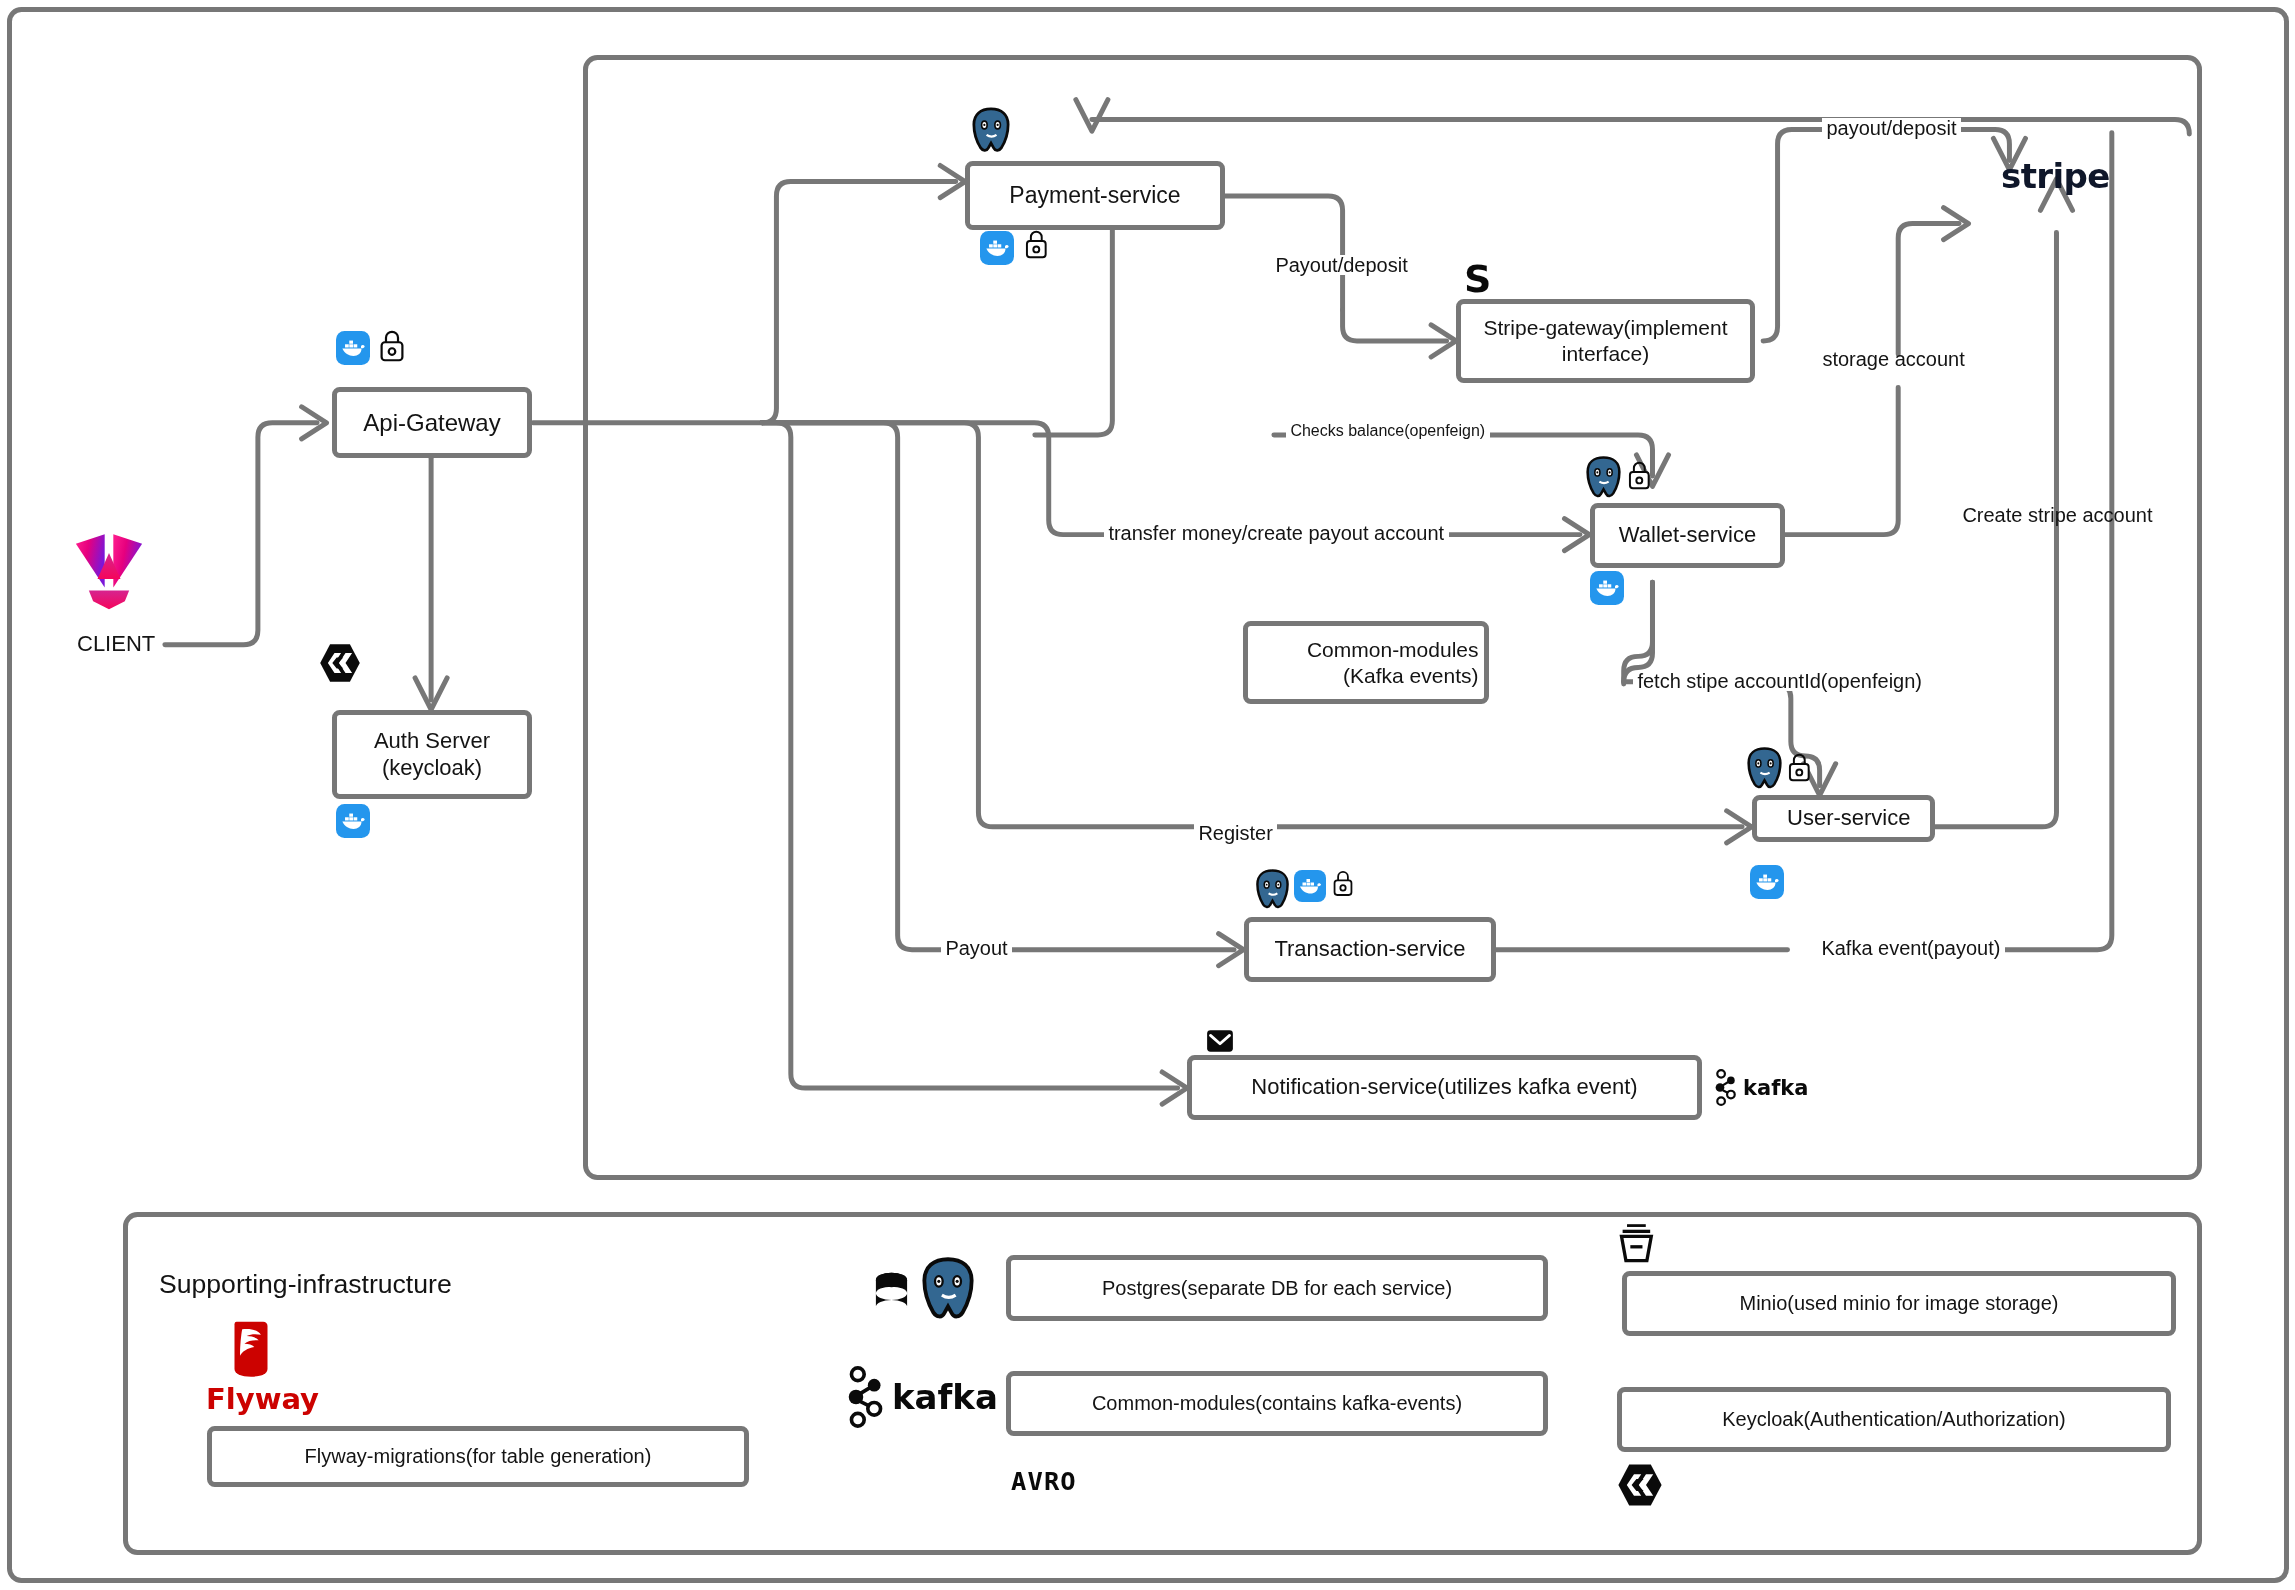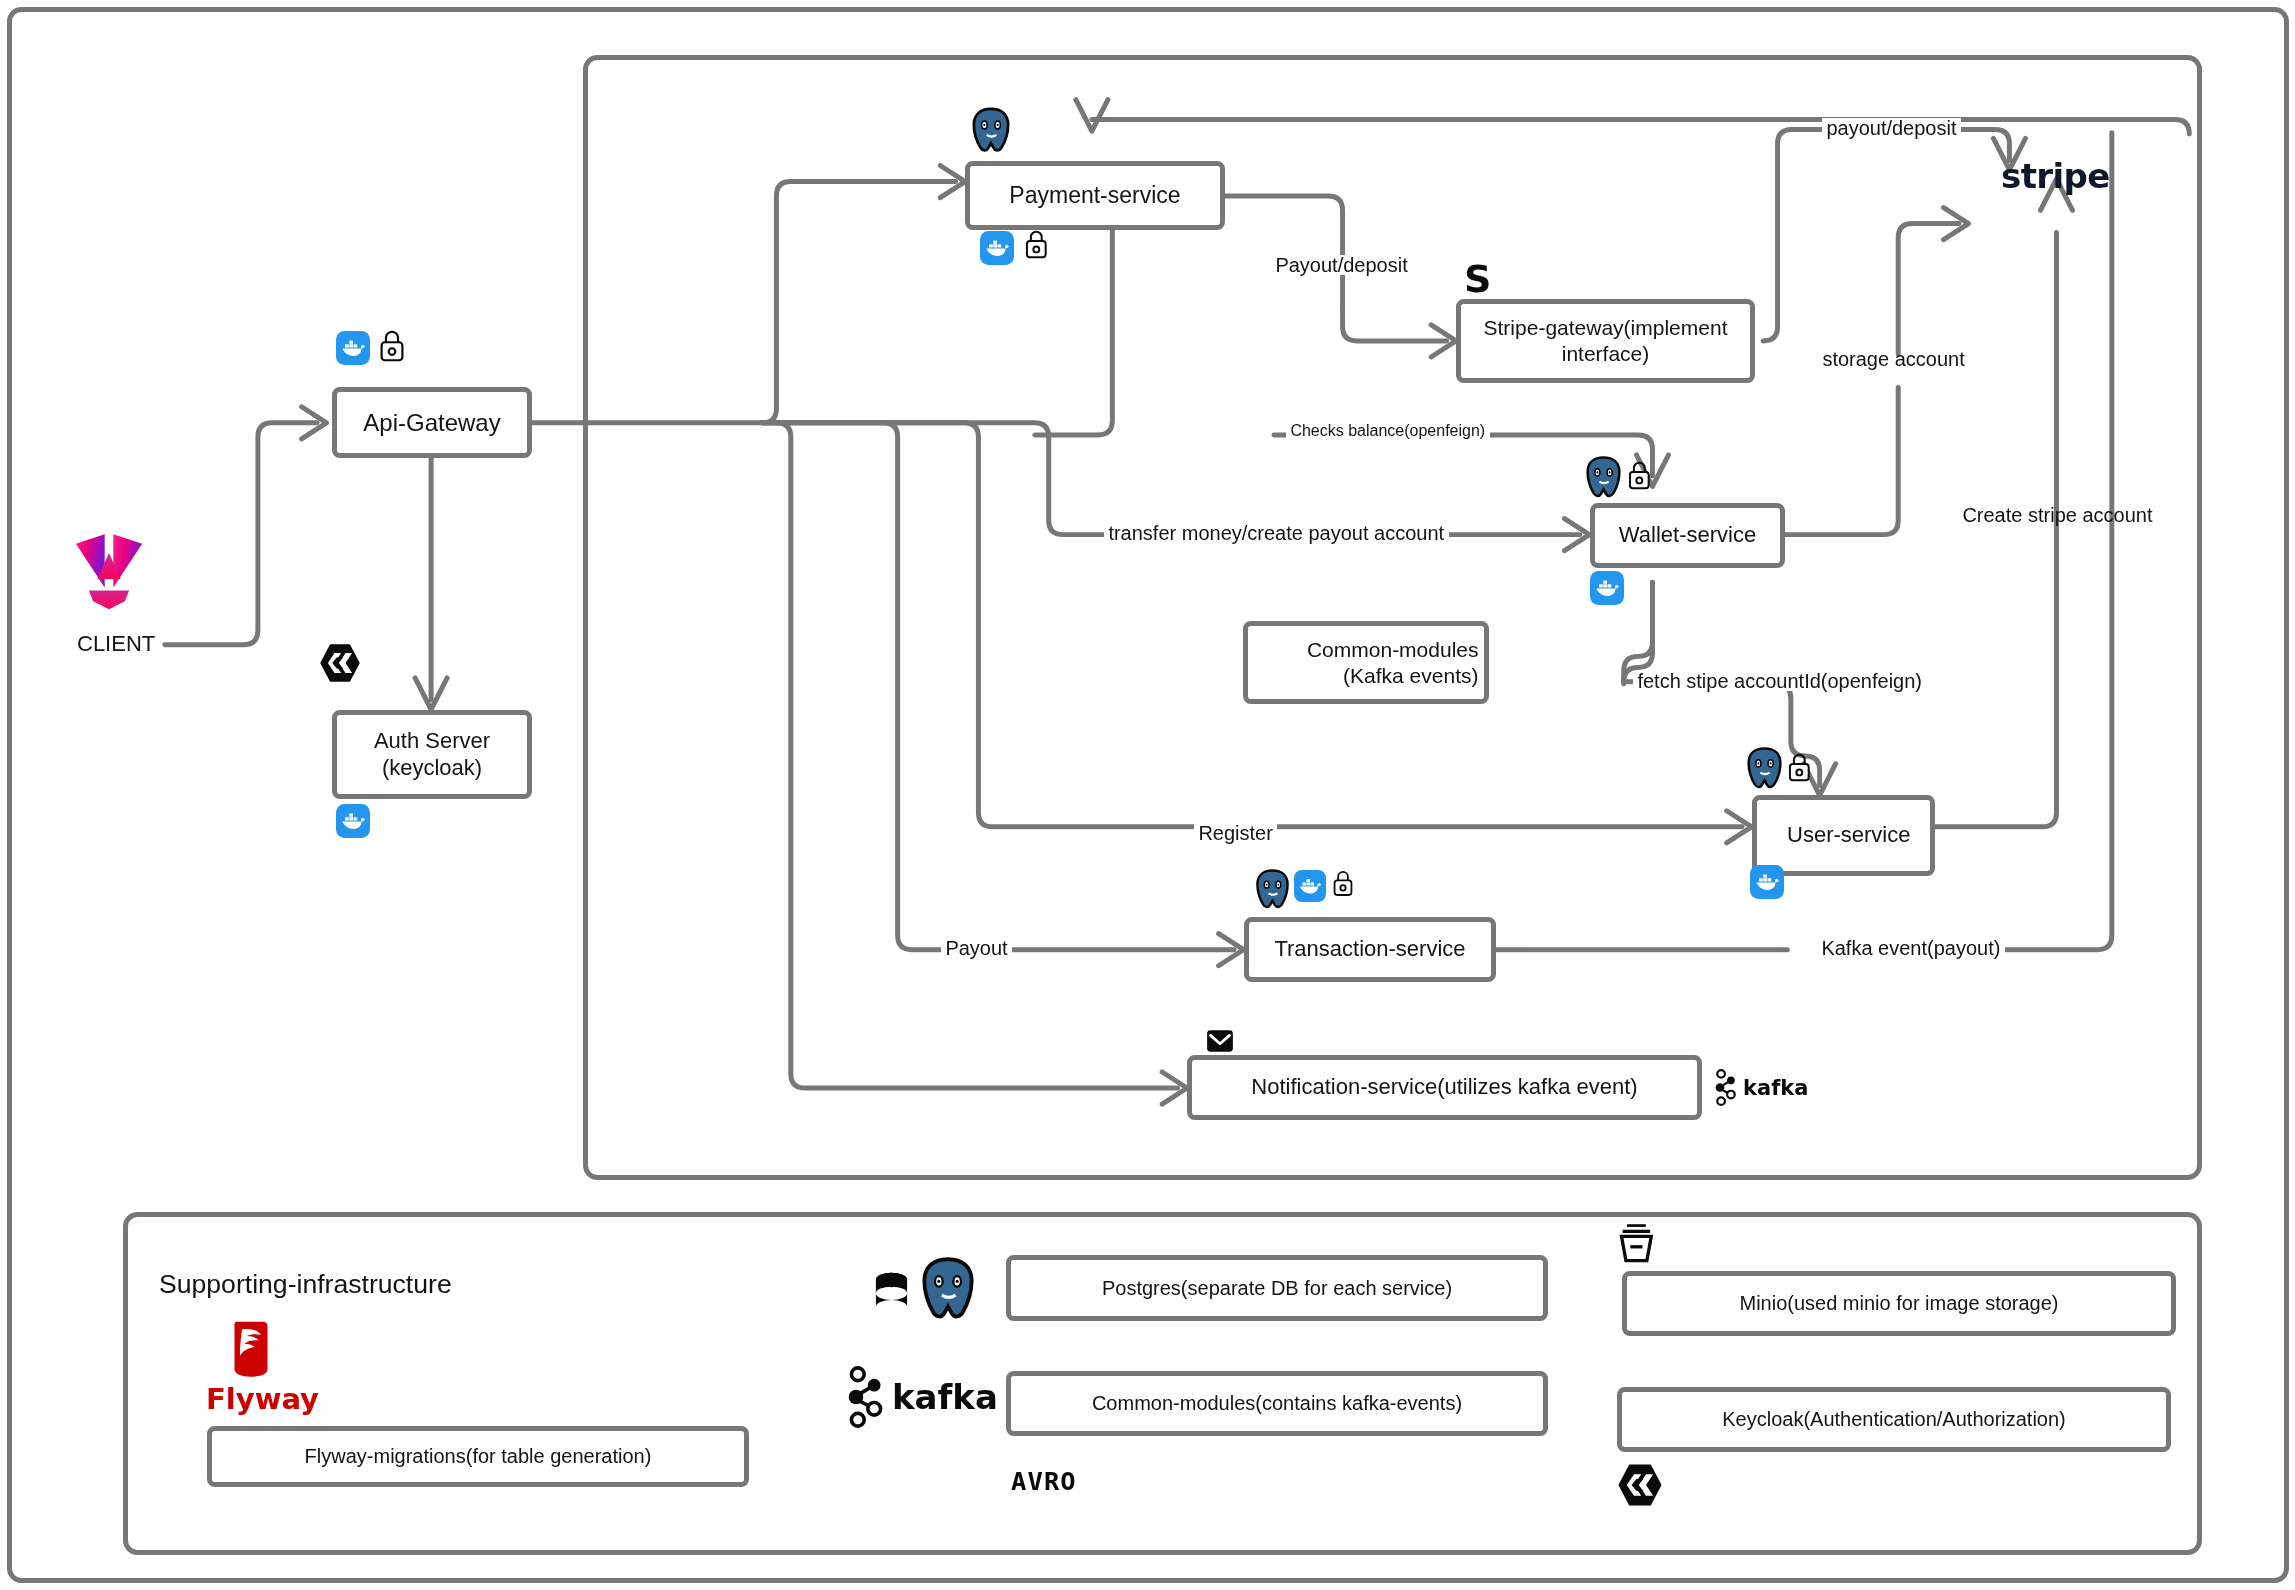--- a/index.html
+++ b/index.html
@@ -128,21 +128,21 @@
 
   <div class="node" style="left:1590px;top:503px;width:195px;height:65px;font-size:22px;">
     <span>Wallet-service</span>
   </div>
 
   <div class="node" style="left:1243px;top:621px;width:246px;height:83px;font-size:21px;flex-direction:column;align-items:flex-end;">
     <span>Common-modules</span>
     <span>(Kafka events)</span>
   </div>
 
-  <div class="node" style="left:1752px;top:795px;width:183px;height:81px;font-size:22px;padding-left:16px;">
+  <div class="node" style="left:1752px;top:795px;width:183px;height:47px;font-size:22px;padding-left:16px;">
     <span>User-service</span>
   </div>
 
   <div class="node" style="left:1244px;top:917px;width:252px;height:65px;font-size:22px;">
     <span>Transaction-service</span>
   </div>
 
   <div class="node" style="left:1187px;top:1055px;width:515px;height:65px;font-size:22px;">
     <span>Notification-service(utilizes kafka event)</span>
   </div>

